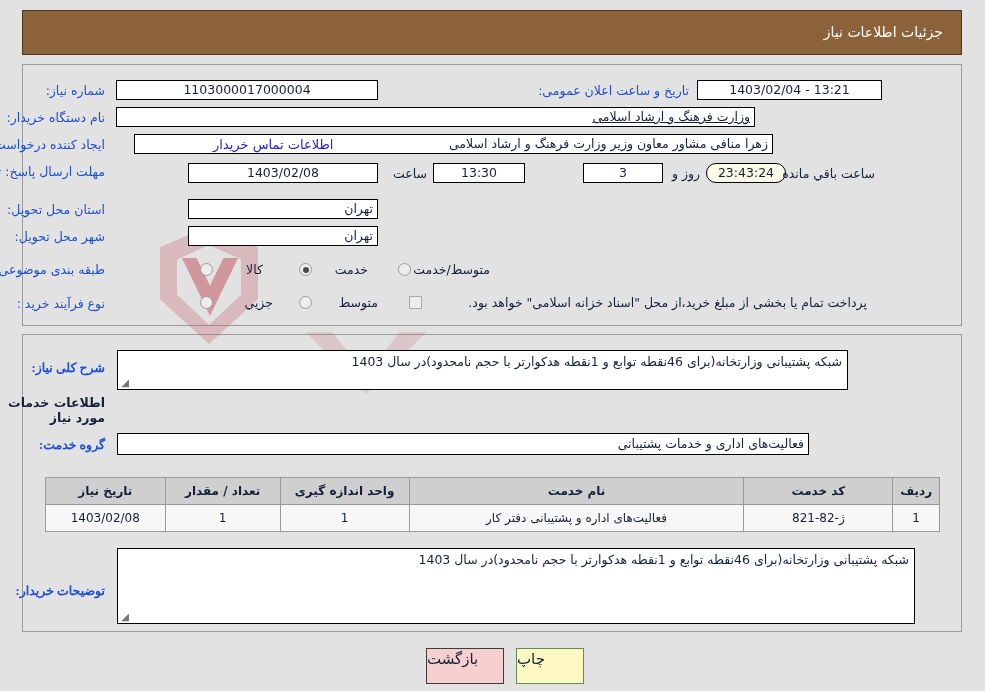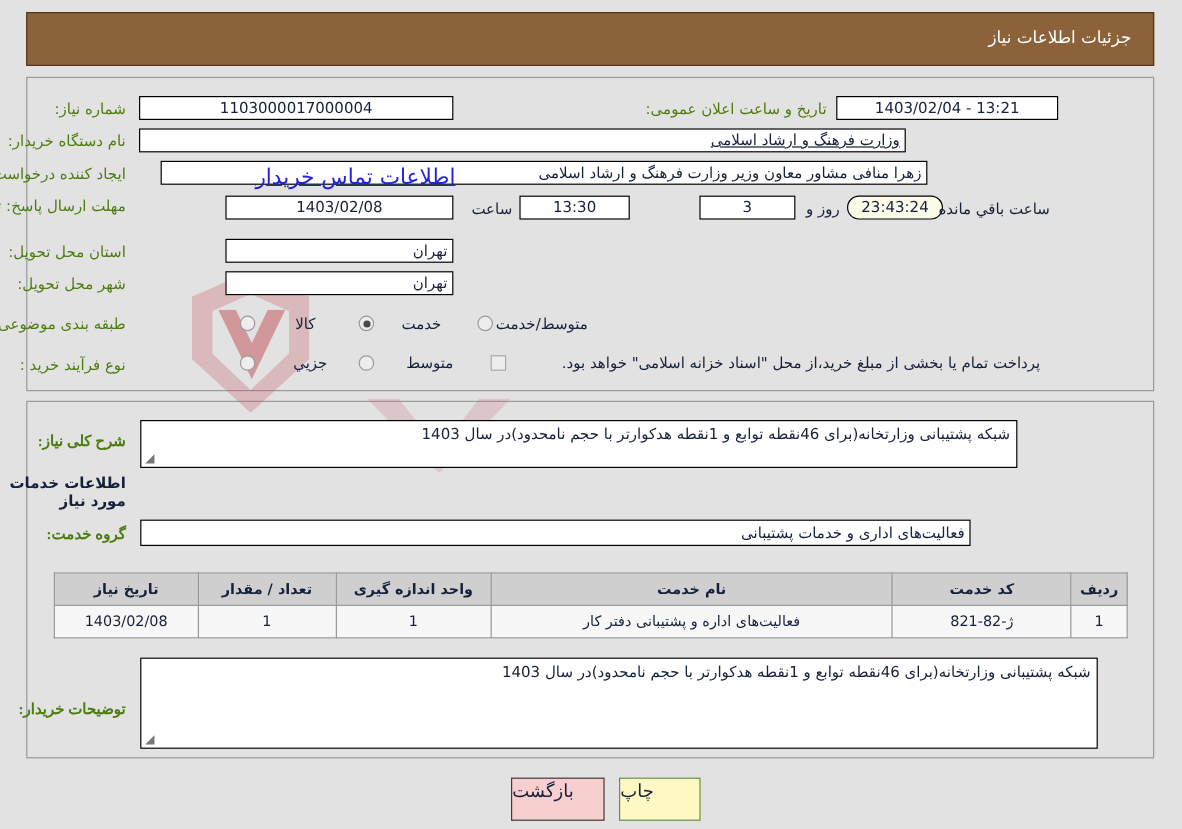--- a/index.html
+++ b/index.html
@@ -58,37 +58,37 @@
   
   .panel{
     position:absolute;background:#e2e2e2;
     border:1px solid #9a9a9a;box-sizing:border-box;z-index:3;
   }
   #panel-top{left:22px;top:64px;width:940px;height:262px;}
   #panel-mid{left:22px;top:334px;width:940px;height:298px;}
 
   
   .lbl{
-    position:absolute;text-align:right;font-size:12.5px;color:#4d7c0f;
+    position:absolute;text-align:right;font-size:12.5px;color:#1d4ed8;
     white-space:nowrap;z-index:6;
   }
   .fld{
     position:absolute;background:#ffffff;border:1px solid #000000;
     box-sizing:border-box;height:20px;line-height:18px;
     font-size:12.5px;color:#14213a;z-index:6;
     text-align:center;white-space:nowrap;overflow:hidden;
   }
   .fld.rtl-text{text-align:right;padding-right:4px;}
   .fld.countdown{background:#fbfbe8;}
   .plain{
     position:absolute;font-size:12.5px;color:#14213a;white-space:nowrap;z-index:6;
   }
   .link{
-    position:absolute;font-size:18px;color:#2222dd;white-space:nowrap;
-    cursor:pointer;z-index:6;text-decoration:underline;
+    position:absolute;font-size:13px;color:#2222dd;white-space:nowrap;
+    cursor:pointer;z-index:6;
   }
   .radio{
     position:absolute;width:13px;height:13px;border-radius:50%;
     border:1px solid #9b9b9b;background:#ededed;box-sizing:border-box;z-index:6;
   }
   .radio.checked::after{
     content:"";position:absolute;left:2.5px;top:2.5px;width:6px;height:6px;
     border-radius:50%;background:#4a4a4a;
   }
   .checkbox{

